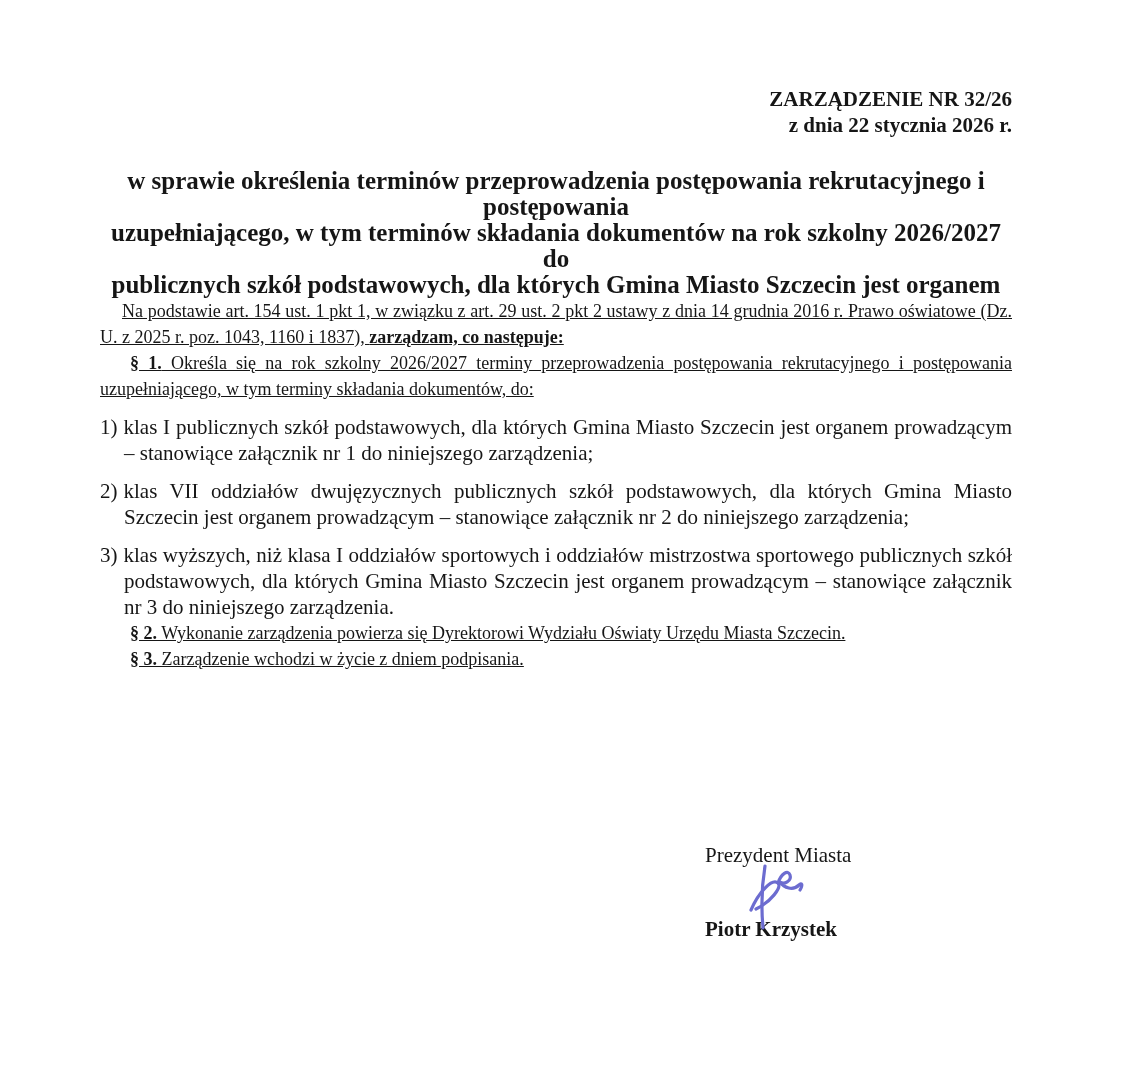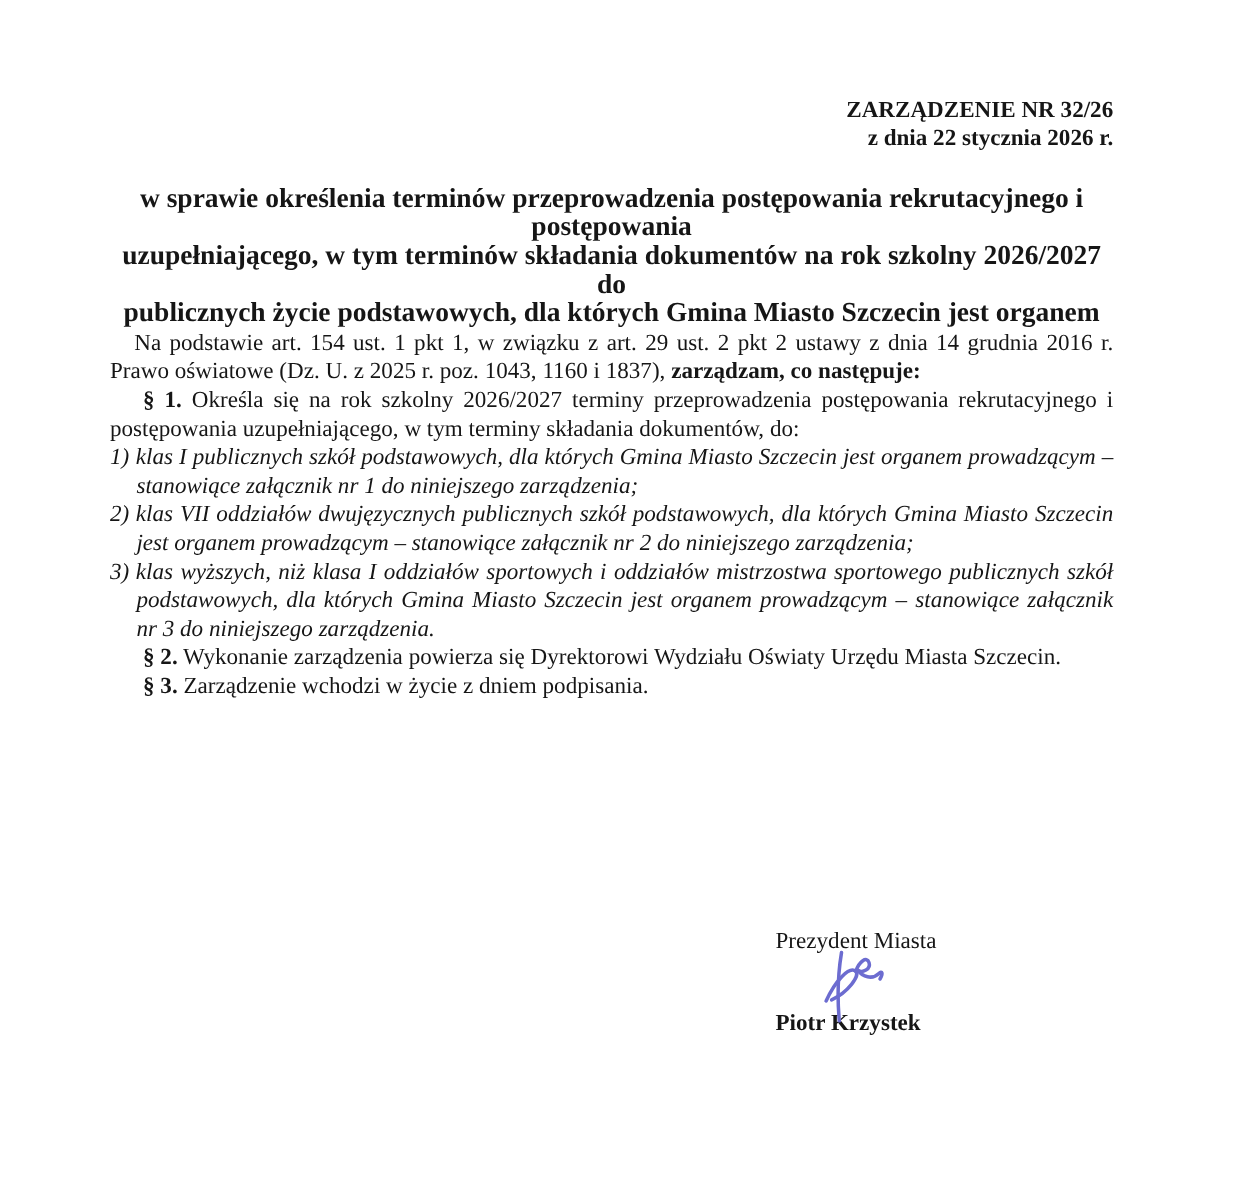--- a/index.html
+++ b/index.html
@@ -29,40 +29,41 @@
     line-height: 26px;
   }
   .doc-subject {
     margin-top: 30px;
     text-align: center;
     font-weight: bold;
     font-size: 25px;
     line-height: 26px;
   }
   p.body-par {
-    font-size: 21px;
+    font-size: 18px;
     line-height: 26px;
     text-align: justify;
     margin: 0;
+    text-decoration: underline;
   }
   .preamble { margin-top: 44px; text-indent: 22px; }
   .section  { margin-top: 12px; text-indent: 30px; }
   .section strong { font-weight: bold; }
   ol.doc-list {
     list-style: none;
     margin: 0;
     padding: 0;
     font-size: 21px;
     line-height: 26px;
   }
   ol.doc-list li {
+    margin-top: 12px;
     padding-left: 24px;
     text-indent: -24px;
     text-align: justify;
-    font-style: italic;
   }
   ol.doc-list .num { margin-right: 6px; }
   .signature-block {
     position: absolute;
     left: 705px;
     top: 842px;
     width: 160px;
     font-size: 21px;
     line-height: 26px;
   }
@@ -83,21 +84,21 @@
 <div class="page">
 
   <div class="doc-title">
     <div>ZARZĄDZENIE NR 32/26</div>
     <div>z dnia 22 stycznia 2026 r.</div>
   </div>
 
   <div class="doc-subject">
     <div>w sprawie określenia terminów przeprowadzenia postępowania rekrutacyjnego i postępowania</div>
     <div>uzupełniającego, w tym terminów składania dokumentów na rok szkolny 2026/2027 do</div>
-    <div>publicznych życie podstawowych, dla których Gmina Miasto Szczecin jest organem</div>
+    <div>publicznych szkół podstawowych, dla których Gmina Miasto Szczecin jest organem</div>
   </div>
 
   <p class="body-par preamble"><span>Na podstawie art. 154 ust. 1 pkt 1, w związku z art. 29 ust. 2 pkt 2 ustawy z dnia 14 grudnia 2016 r. Prawo oświatowe (Dz. U. z 2025 r. poz. 1043, 1160 i 1837), </span><strong>zarządzam, co następuje:</strong></p>
 
   <p class="body-par section"><strong>§ 1.</strong><span> Określa się na rok szkolny 2026/2027 terminy przeprowadzenia postępowania rekrutacyjnego i postępowania uzupełniającego, w tym terminy składania dokumentów, do:</span></p>
 
   <ol class="doc-list">
     <li><span class="num">1)</span><span>klas I publicznych szkół podstawowych, dla których Gmina Miasto Szczecin jest organem prowadzącym – stanowiące załącznik nr 1 do niniejszego zarządzenia;</span></li>
     <li><span class="num">2)</span><span>klas VII oddziałów dwujęzycznych publicznych szkół podstawowych, dla których Gmina Miasto Szczecin jest organem prowadzącym – stanowiące załącznik nr 2 do niniejszego zarządzenia;</span></li>
     <li><span class="num">3)</span><span>klas wyższych, niż klasa I oddziałów sportowych i oddziałów mistrzostwa sportowego publicznych szkół podstawowych, dla których Gmina Miasto Szczecin jest organem prowadzącym – stanowiące załącznik nr 3 do niniejszego zarządzenia.</span></li>

